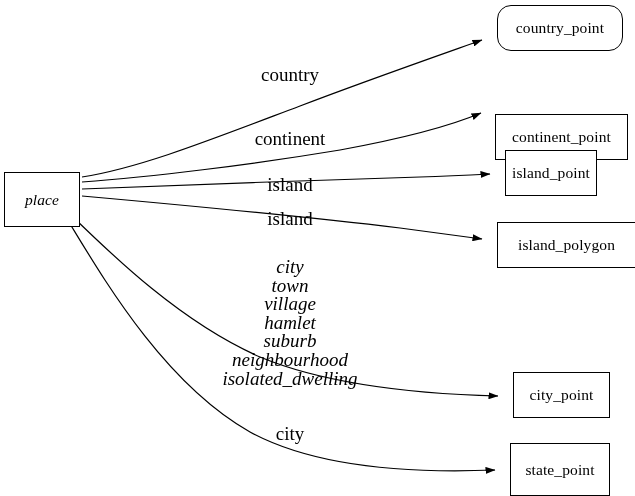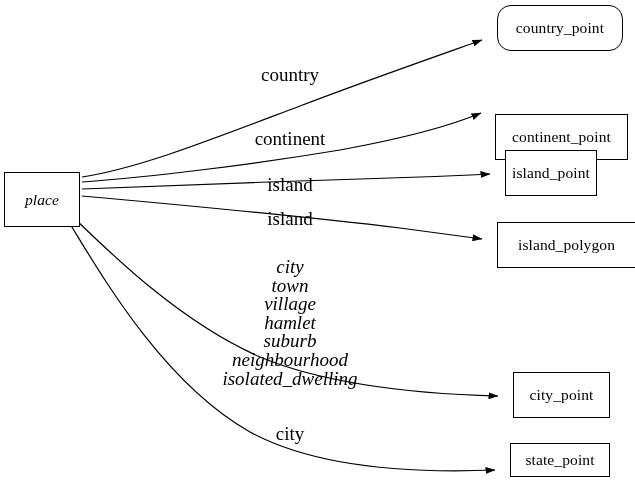--- a/index.html
+++ b/index.html
@@ -87,21 +87,21 @@
       </div>
       <div class="node" style="left: 505px; top: 150px; width: 92px; height: 46px;">
         <span>island_point</span>
       </div>
       <div class="node" style="left: 497px; top: 222px; width: 139px; height: 46px;">
         <span>island_polygon</span>
       </div>
       <div class="node" style="left: 513px; top: 372px; width: 97px; height: 46px;">
         <span>city_point</span>
       </div>
-      <div class="node" style="left: 510px; top: 443px; width: 100px; height: 34px;">
+      <div class="node" style="left: 510px; top: 443px; width: 100px; height: 53px;">
         <span>state_point</span>
       </div>
     </div>
   <div id="labels-layer">
       <div class="edge-label" style="left: 290px; top: 62px;">country</div>
       <div class="edge-label" style="left: 290px; top: 126px;">continent</div>
       <div class="edge-label" style="left: 290px; top: 172px;">island</div>
       <div class="edge-label" style="left: 290px; top: 206px;">island</div>
       <div class="edge-label multi" style="left: 290px; top: 311px; font-style: italic;">city
 town

